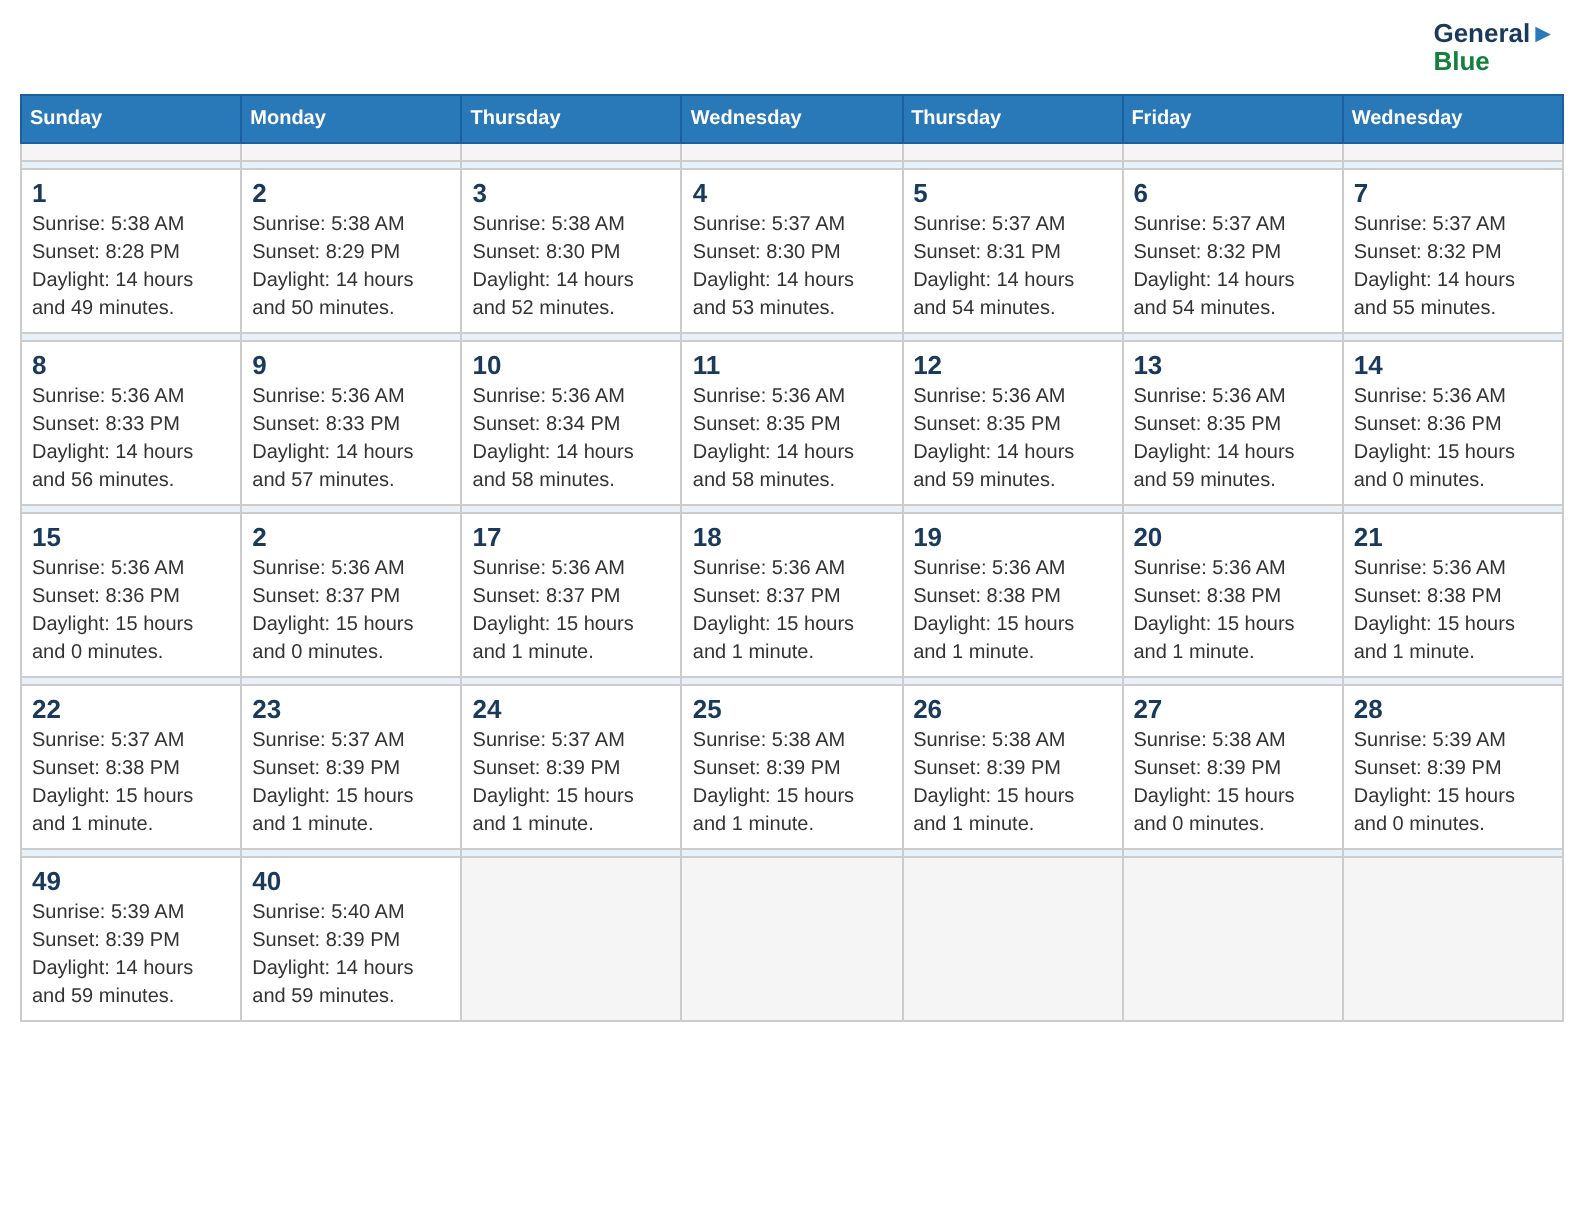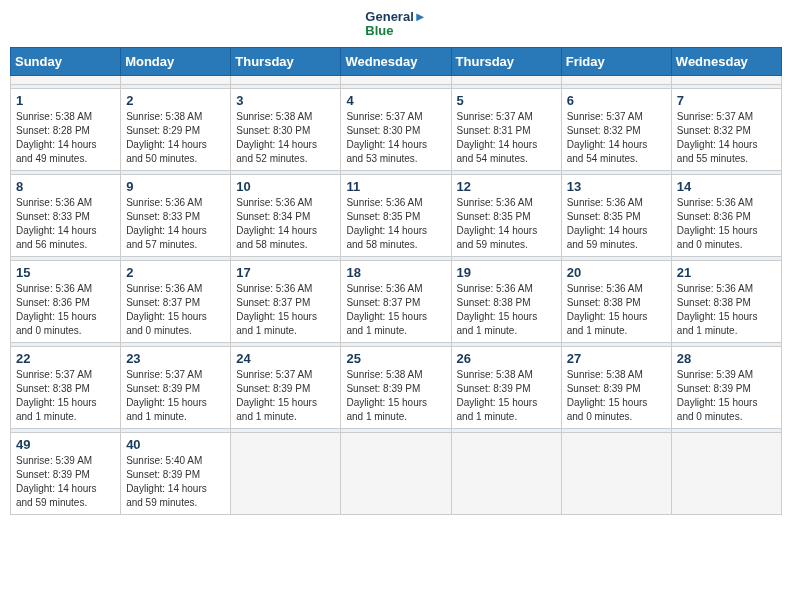--- a/index.html
+++ b/index.html
@@ -5,21 +5,21 @@
     * { box-sizing: border-box; margin: 0; padding: 0; }
     body {
       font-family: Arial, sans-serif;
       background: #fff;
       width: 792px;
       min-height: 612px;
       padding: 10px;
     }
     .header-area {
       display: flex;
-      justify-content: center;
+      justify-content: flex-end;
       align-items: flex-start;
       margin-bottom: 8px;
       padding: 0 4px;
     }
     .logo {
       display: flex;
       align-items: center;
       gap: 4px;
     }
     .title-area {
@@ -36,21 +36,21 @@
       color: #333;
     }
     .calendar {
       width: 100%;
       border-collapse: collapse;
       border: 1px solid #ccc;
     }
     .calendar th {
       background: #2979b8;
       color: #fff;
-      font-size: 13px;
+      font-size: 10px;
       font-weight: bold;
       padding: 6px 4px;
       border: 1px solid #1a5fa0;
       text-align: left;
     }
     .calendar td {
       vertical-align: top;
       border: 1px solid #ccc;
       padding: 4px 5px;
       font-size: 10.5px;

